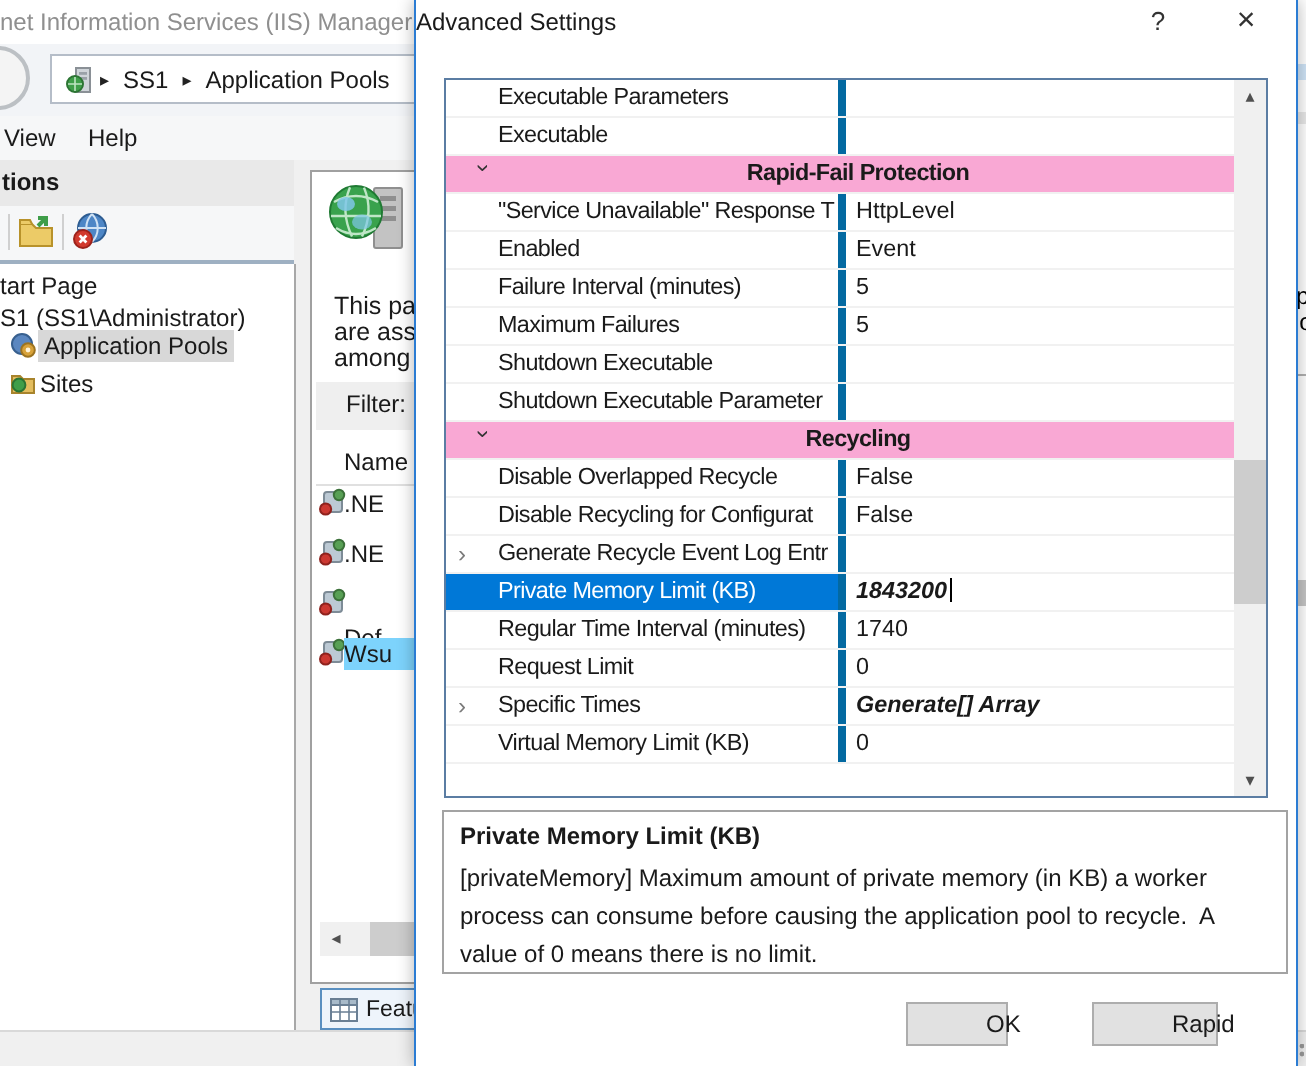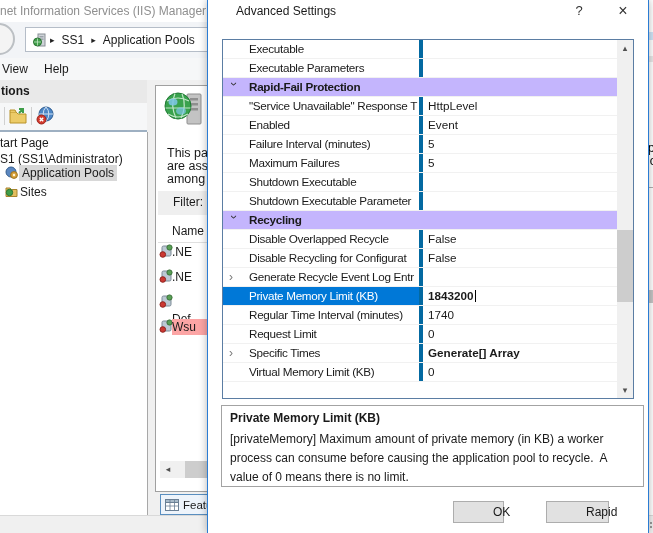--- a/index.html
+++ b/index.html
@@ -31,59 +31,59 @@
   .ticon{position:absolute;width:13px;height:13px;}
 
   
   .centerpanel{left:155px;top:85px;width:498px;height:405px;background:#fff;border:1px solid #a0a0a0;}
   .introline{position:absolute;left:11px;white-space:nowrap;font-size:12.5px;}
   .filterstrip{position:absolute;left:2px;top:105px;width:494px;height:24px;background:#efefef;}
   .filterlabel{position:absolute;left:15px;top:4px;}
   .listhdr{position:absolute;left:16px;top:138px;}
   .listhdrline{position:absolute;left:2px;top:156px;width:494px;height:1px;background:#e0e0e0;}
   .litem{position:absolute;left:16px;white-space:nowrap;height:16px;line-height:16px;}
-  .lsel{background:#fca5a5;padding-right:14px;}
+  .lsel{background:#7dd3fc;padding-right:14px;}
   .licon{position:absolute;width:14px;height:14px;}
   .hscroll{left:160px;top:461px;width:493px;height:17px;background:#f0f0f0;}
   .hscroll .larr{position:absolute;left:0;top:0;width:16px;height:17px;color:#505050;
     font-size:9px;text-align:center;line-height:17px;}
   .hthumb{position:absolute;left:25px;top:0;width:120px;height:17px;background:#cdcdcd;}
   .feattab{left:160px;top:494px;width:120px;height:21px;background:#eef4fb;border:1px solid #5a8fc0;
     display:flex;align-items:center;gap:4px;padding:0 4px;box-sizing:border-box;}
   .feattab span{font-size:11.5px;white-space:nowrap;}
   .statusbar{left:0;top:515px;width:653px;height:18px;background:#f0f0f0;border-top:1px solid #d9d9d9;}
   .rstrip-frag{position:absolute;white-space:nowrap;color:#000;}
   .grip{position:absolute;left:644px;top:522px;width:8px;height:8px;
     background:
       radial-gradient(circle at 7px 1px,#9a9a9a 1px,transparent 1.4px),
       radial-gradient(circle at 7px 5px,#9a9a9a 1px,transparent 1.4px),
       radial-gradient(circle at 3px 5px,#9a9a9a 1px,transparent 1.4px);}
 
   
   .dialog{left:207px;top:0;width:440px;height:533px;background:#fff;z-index:10;
     border-left:1px solid #2b7cd3;border-right:1px solid #2b7cd3;
     box-shadow:0 0 8px rgba(0,0,0,.3);}
-  .dlgtitle{position:absolute;left:28px;top:4px;}
+  .dlgtitle{position:absolute;left:0;top:4px;}
   .dlghelp{position:absolute;left:363px;top:3px;width:16px;height:18px;text-align:center;
     font-size:13px;color:#333;}
   .dlgclose{position:absolute;left:402px;top:0px;width:26px;height:22px;text-align:center;
     font-size:16px;color:#333;line-height:22px;}
 
   .grid{position:absolute;left:14px;top:39px;width:412px;height:360px;background:#fff;
     border:1px solid #5b7da3;box-sizing:border-box;overflow:hidden;}
   .gridrows{position:absolute;left:0;top:0;width:394px;}
   .grow{display:flex;height:19px;line-height:18px;font-size:11.7px;border-bottom:1px solid #f1f1f1;box-sizing:border-box;}
   .gut{width:26px;flex:none;padding-left:6px;box-sizing:border-box;color:#7a7a7a;font-size:12px;}
   .cdown{color:#333;}
   .cdown i,.gut i{font-style:normal;display:inline-block;}
   .gut .rot{transform:rotate(90deg);transform-origin:5px 9px;}
   .nm{width:170px;flex:none;white-space:nowrap;overflow:hidden;letter-spacing:-0.3px;}
   .vl{flex:1;border-left:4px solid #0369a1;padding-left:5px;white-space:nowrap;overflow:hidden;}
-  .vb{font-weight:bold;}
-  .sec{background:#c4b5fd;}
+  .vb{font-weight:bold;font-style:italic;}
+  .sec{background:#f9a8d4;text-align:center;}
   .sec .nm{font-weight:bold;width:360px;}
   .sec .vl{border-left:none;}
   .sel .gut,.sel .nm{background:#0078d7;color:#fff;}
   .caret{display:inline-block;width:1px;height:12px;background:#000;vertical-align:-2px;margin-left:1px;}
   .vscroll{position:absolute;right:0;top:0;width:16px;height:358px;background:#f0f0f0;}
   .vscroll .arr{position:absolute;left:0;width:16px;height:16px;text-align:center;line-height:16px;
     font-size:9px;color:#505050;}
   .vthumb{position:absolute;left:0;top:190px;width:16px;height:72px;background:#cdcdcd;}
 
   .descbox{position:absolute;left:13px;top:405px;width:423px;height:82px;background:#fff;
@@ -243,26 +243,26 @@
 
   <div class="abs dialog">
     <span class="dlgtitle">Advanced Settings</span>
     <span class="dlghelp">?</span>
     <span class="dlgclose">×</span>
 
     <div class="grid">
       <div class="gridrows">
           <div class="grow">
             <span class="gut"></span>
+            <span class="nm">Executable Parameters</span>
+            <span class="vl"></span>
+          </div>
+          <div class="grow">
+            <span class="gut"></span>
             <span class="nm">Executable</span>
-            <span class="vl"></span>
-          </div>
-          <div class="grow">
-            <span class="gut"></span>
-            <span class="nm">Executable Parameters</span>
             <span class="vl"></span>
           </div>
           <div class="grow sec">
             <span class="gut cdown"><i class="rot">›</i></span>
             <span class="nm">Rapid-Fail Protection</span>
             <span class="vl"></span>
           </div>
           <div class="grow">
             <span class="gut"></span>
             <span class="nm">"Service Unavailable" Response T</span>

